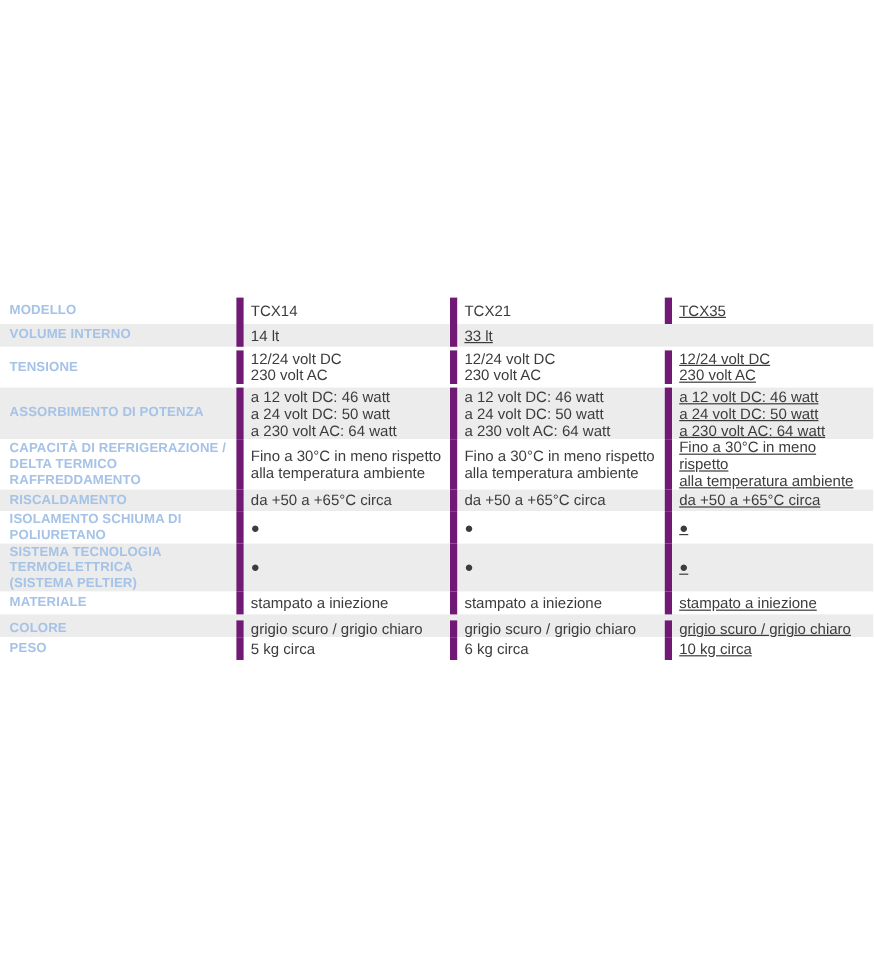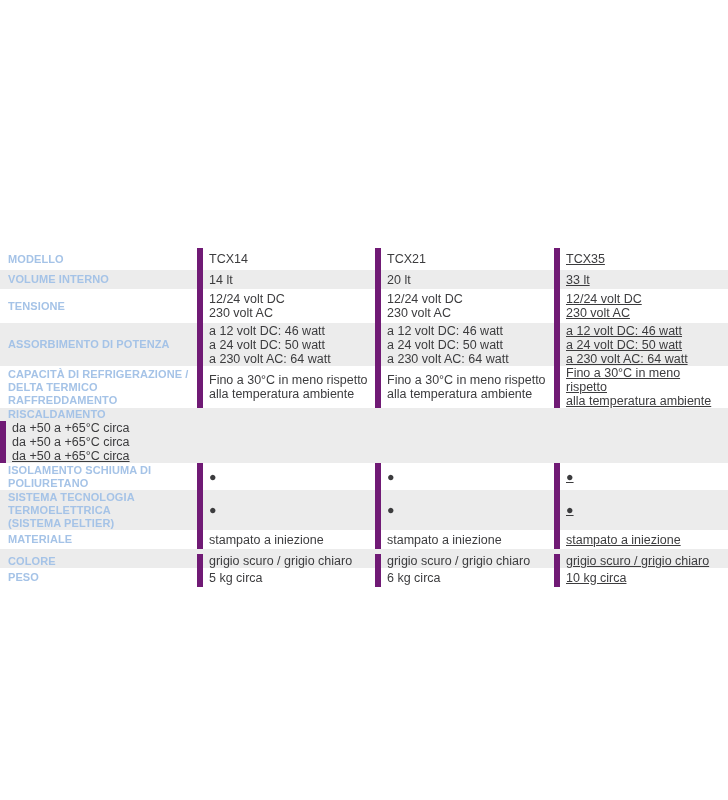--- a/index.html
+++ b/index.html
@@ -53,24 +53,24 @@
     font-size: 12.5px;
     line-height: 14px;
     color: #3c3c3e;
   }
   .cell.v1 { width: 178px; }
   .cell.v2 { width: 179px; }
   .cell.v3 { width: 174px; text-decoration: underline; }
   
   .r1  { min-height: 22px; }
   .r2  { min-height: 19px; }
-  .r3  { min-height: 34px; }
+  .r3  { min-height: 34px; align-items: center; }
   .r4  { min-height: 43px; }
   .r5  { min-height: 42px; }
-  .r6  { min-height: 18px; flex-direction: column; }
+  .r6  { min-height: 18px; }
   .r7  { min-height: 27px; }
   .r8  { min-height: 40px; }
   .r9  { min-height: 19px; }
   .r10 { min-height: 19px; align-items: flex-end; }
   .r11 { min-height: 19px; }
 </style>
 </head>
 <body>
 
 <div class="page">
@@ -79,21 +79,20 @@
     <div class="row r1">
       <div class="cell label">MODELLO</div>
       <div class="cell value v1">TCX14</div>
       <div class="cell value v2">TCX21</div>
       <div class="cell value v3">TCX35</div>
     </div>
 
     <div class="row r2 striped">
       <div class="cell label">VOLUME INTERNO</div>
       <div class="cell value v1">14 lt</div>
-      <div class="cell value v2">20 lt</div>
       <div class="cell value v3">33 lt</div>
     </div>
 
     <div class="row r3">
       <div class="cell label">TENSIONE</div>
       <div class="cell value v1">12/24 volt DC
 230 volt AC</div>
       <div class="cell value v2">12/24 volt DC
 230 volt AC</div>
       <div class="cell value v3">12/24 volt DC

